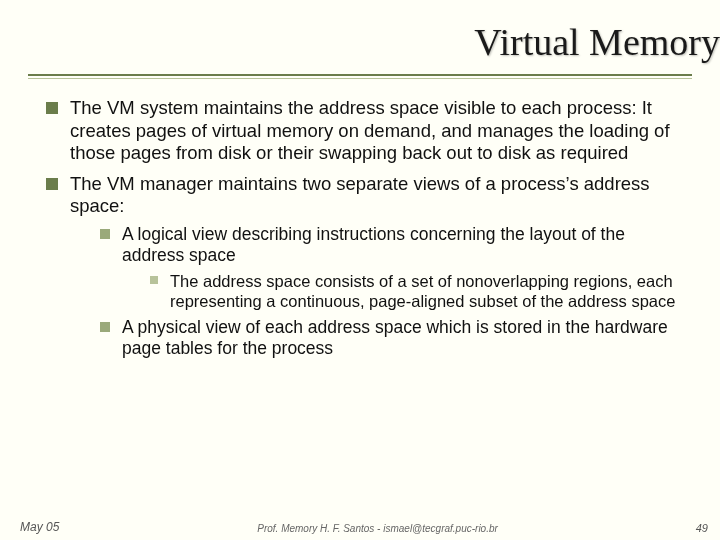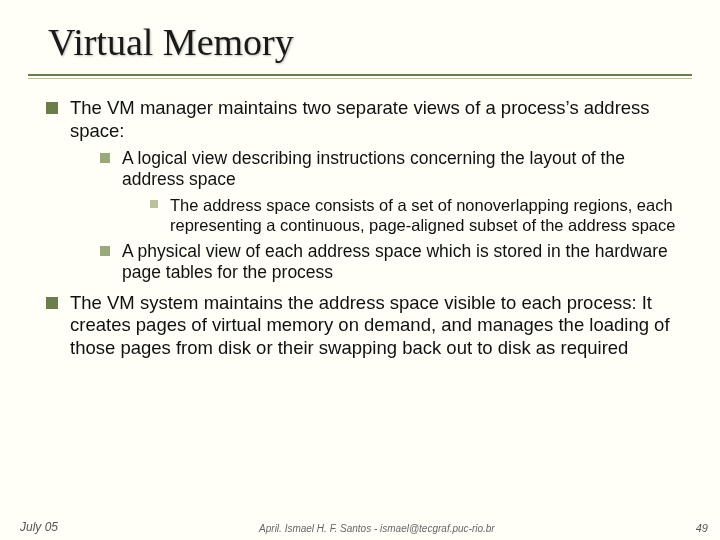--- a/index.html
+++ b/index.html
@@ -6,20 +6,21 @@
   body {
     width: 720px;
     height: 540px;
     background: #fffff7;
     font-family: Arial, Helvetica, sans-serif;
     position: relative;
     overflow: hidden;
   }
   .title-wrap {
     padding: 20px 0 4px 48px;
+    text-align: right;
   }
   .title {
     font-family: "Times New Roman", Times, serif;
     font-size: 38px;
     color: #1a1a1a;
     text-shadow: 1px 1px 2px rgba(0,0,0,0.25);
   }
   .rule {
     margin: 6px 28px 0 28px;
     height: 2px;
@@ -74,38 +75,38 @@
 
 <div class="title-wrap">
   <div class="title">Virtual Memory</div>
 </div>
 <div class="rule"></div>
 <div class="rule2"></div>
 
 <div class="content">
   <ul class="b1">
     <li>
+      <span>The VM system maintains the address space visible to each process:  It creates pages of virtual memory on demand, and manages the loading of those pages from disk or their swapping back out to disk as required</span>
+    </li>
+    <li>
       <span>The VM manager maintains two separate views of a process’s address space:</span>
       <ul class="b2">
         <li>
           <span>A logical view describing instructions concerning the layout of the address space</span>
           <ul class="b3">
             <li>
               <span>The address space consists of a set of nonoverlapping regions, each representing a continuous, page-aligned subset of the address space</span>
             </li>
           </ul>
         </li>
         <li>
           <span>A physical view of each address space which is stored in the hardware page tables for the process</span>
         </li>
       </ul>
     </li>
-    <li>
-      <span>The VM system maintains the address space visible to each process:  It creates pages of virtual memory on demand, and manages the loading of those pages from disk or their swapping back out to disk as required</span>
-    </li>
   </ul>
 </div>
 
 <div class="footer">
-  <span class="date">July 05</span>
-  <span class="center">April. Ismael H. F. Santos - ismael@tecgraf.puc-rio.br</span>
+  <span class="date">May 05</span>
+  <span class="center">Prof. Memory H. F. Santos - ismael@tecgraf.puc-rio.br</span>
   <span class="page">49</span>
 </div>
 
 </body></html>

